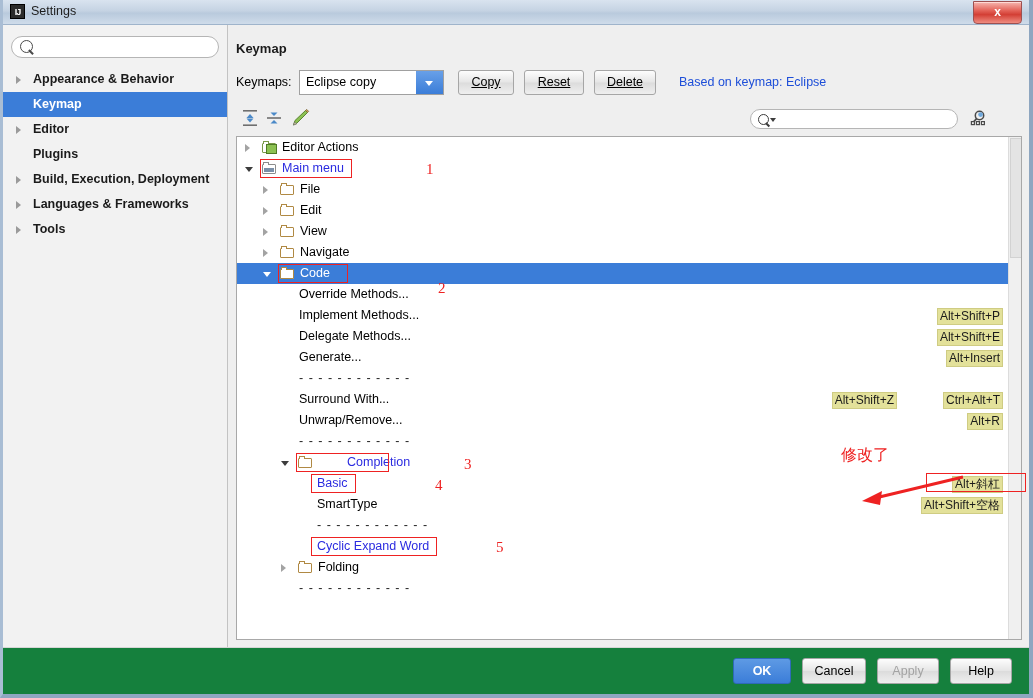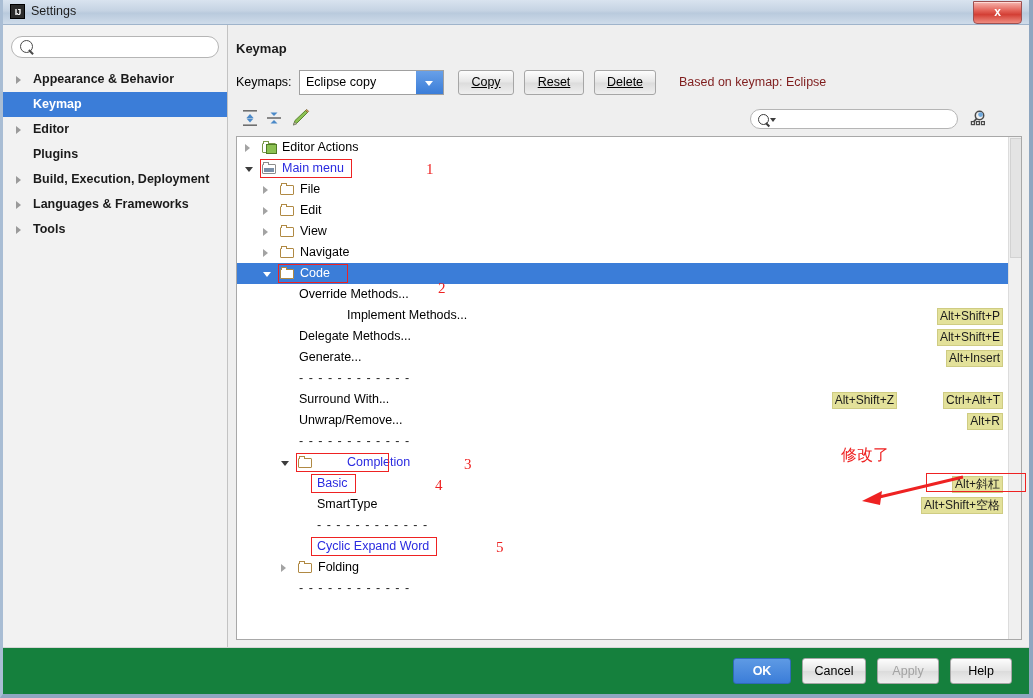--- a/index.html
+++ b/index.html
@@ -101,21 +101,21 @@
   .btn{
     position:absolute;top:0;height:25px;box-sizing:border-box;
     background:linear-gradient(to bottom,#fdfdfd,#e6e6e6 48%,#dcdcdc 52%,#efefef);
     border:1px solid #a6a6a6;border-radius:3px;
     font-size:12.5px;text-align:center;line-height:23px;color:#000;cursor:default;
   }
   .btn .u{text-decoration:underline;}
   #btn-copy{left:222px;width:56px;}
   #btn-reset{left:288px;width:60px;}
   #btn-delete{left:358px;width:62px;}
-  .based{position:absolute;left:443px;top:5px;font-size:12.5px;color:#7f1d1d;}
+  .based{position:absolute;left:443px;top:5px;font-size:12.5px;color:#1d4ed8;}
 
   .toolbar{position:absolute;left:8px;top:82px;height:26px;right:6px;}
   .tb-ico{position:absolute;top:0;width:20px;height:22px;cursor:default;}
   #ico-expand{left:4px;}
   #ico-collapse{left:28px;}
   #ico-edit{left:54px;}
   .tb-search{
     position:absolute;left:514px;top:2px;width:208px;height:20px;
     box-sizing:border-box;background:#fff;border:1px solid #b5b5b5;border-radius:10px;
   }
@@ -325,21 +325,21 @@
             <div class="row sel">
               <span class="tw tw-open white" style="left: 26px; top: 9px;"></span>
               <span class="folder" style="left: 43px; top: 5px;"></span>
               <span class="lbl" style="left: 63px; color: rgb(255, 255, 255);">Code</span>
               <span class="hl" style="left: 41px; top: 1px; width: 70px; height: 19px;"></span>
             </div>
             <div class="row">
               <span class="lbl" style="left: 62px;">Override Methods...</span>
             </div>
             <div class="row">
-              <span class="lbl" style="left: 62px; margin-left: 48px;">Implement Methods...</span>
+              <span class="lbl" style="left: 62px;">Implement Methods...</span>
               <span class="sc">Alt+Shift+P</span>
             </div>
             <div class="row">
               <span class="lbl" style="left: 62px;">Delegate Methods...</span>
               <span class="sc">Alt+Shift+E</span>
             </div>
             <div class="row">
               <span class="lbl" style="left: 62px;">Generate...</span>
               <span class="sc">Alt+Insert</span>
             </div>

